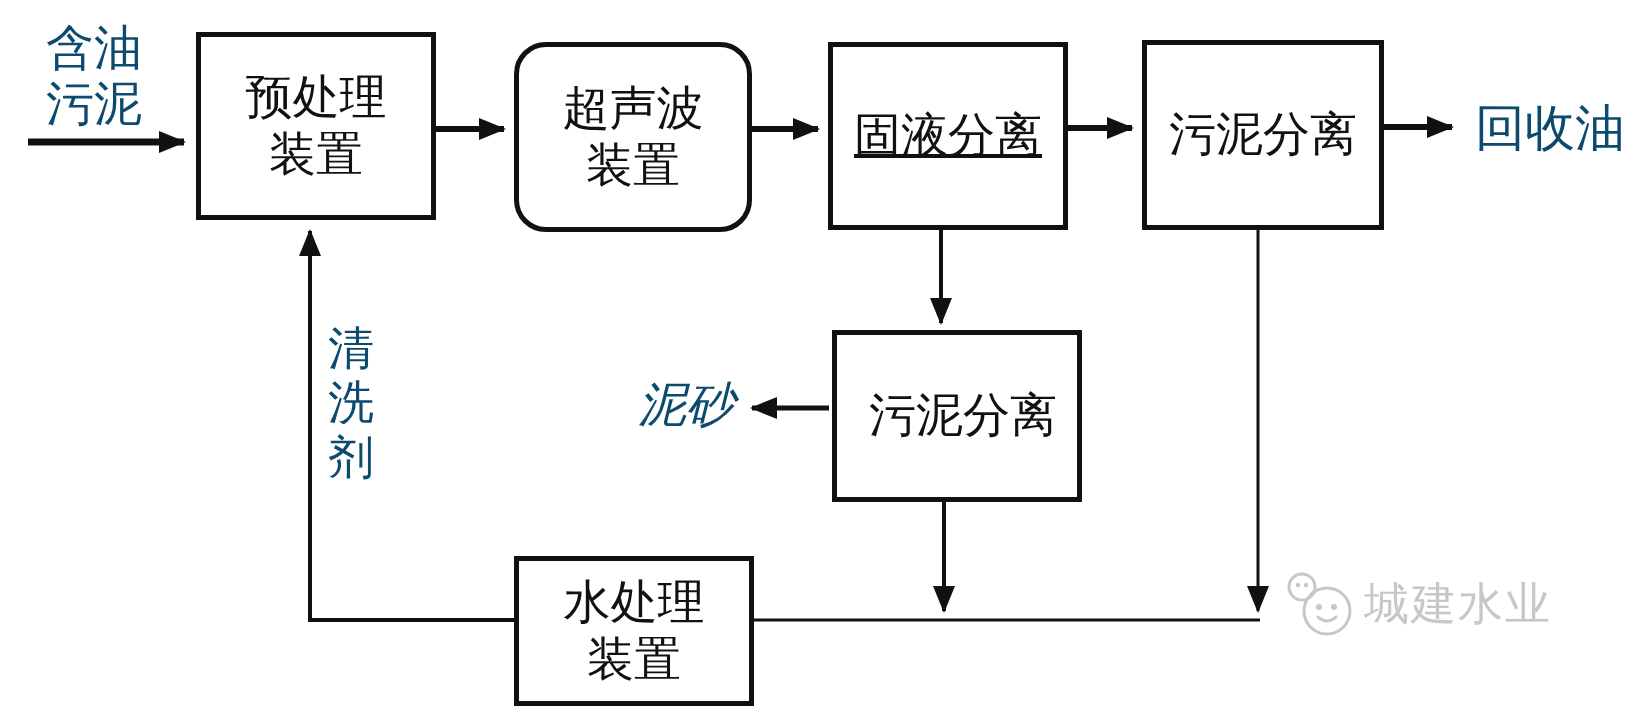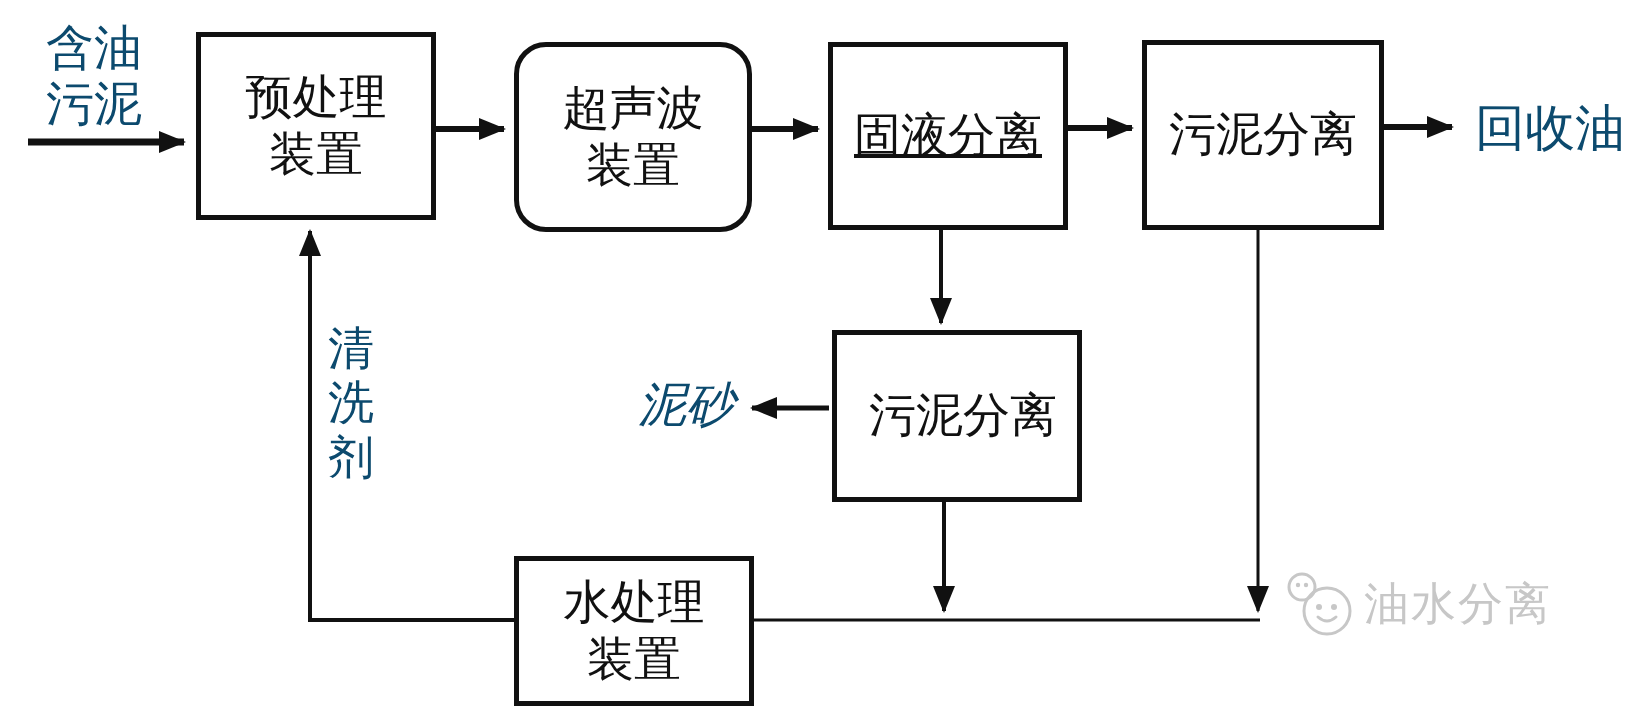--- a/index.html
+++ b/index.html
@@ -110,16 +110,16 @@
   <div class="watermark">
     <svg width="74" height="72" viewBox="0 0 74 72">
       <circle cx="20" cy="19" r="13" fill="none" stroke="#c7c7c7" stroke-width="3"></circle>
       <circle cx="16" cy="17" r="2.2" fill="#c7c7c7"></circle>
       <circle cx="24" cy="17" r="2.2" fill="#c7c7c7"></circle>
       <circle cx="45" cy="43" r="23" fill="none" stroke="#c7c7c7" stroke-width="3"></circle>
       <circle cx="37" cy="39" r="3" fill="#c7c7c7"></circle>
       <circle cx="52" cy="39" r="3" fill="#c7c7c7"></circle>
       <path d="M36,49 Q45,57 54,49" fill="none" stroke="#c7c7c7" stroke-width="3" stroke-linecap="round"></path>
     </svg>
-    <span class="watermark-text">油水分离</span>
+    <span class="watermark-text">城建水业</span>
   </div>
 
 </div>
 
 </body></html>

